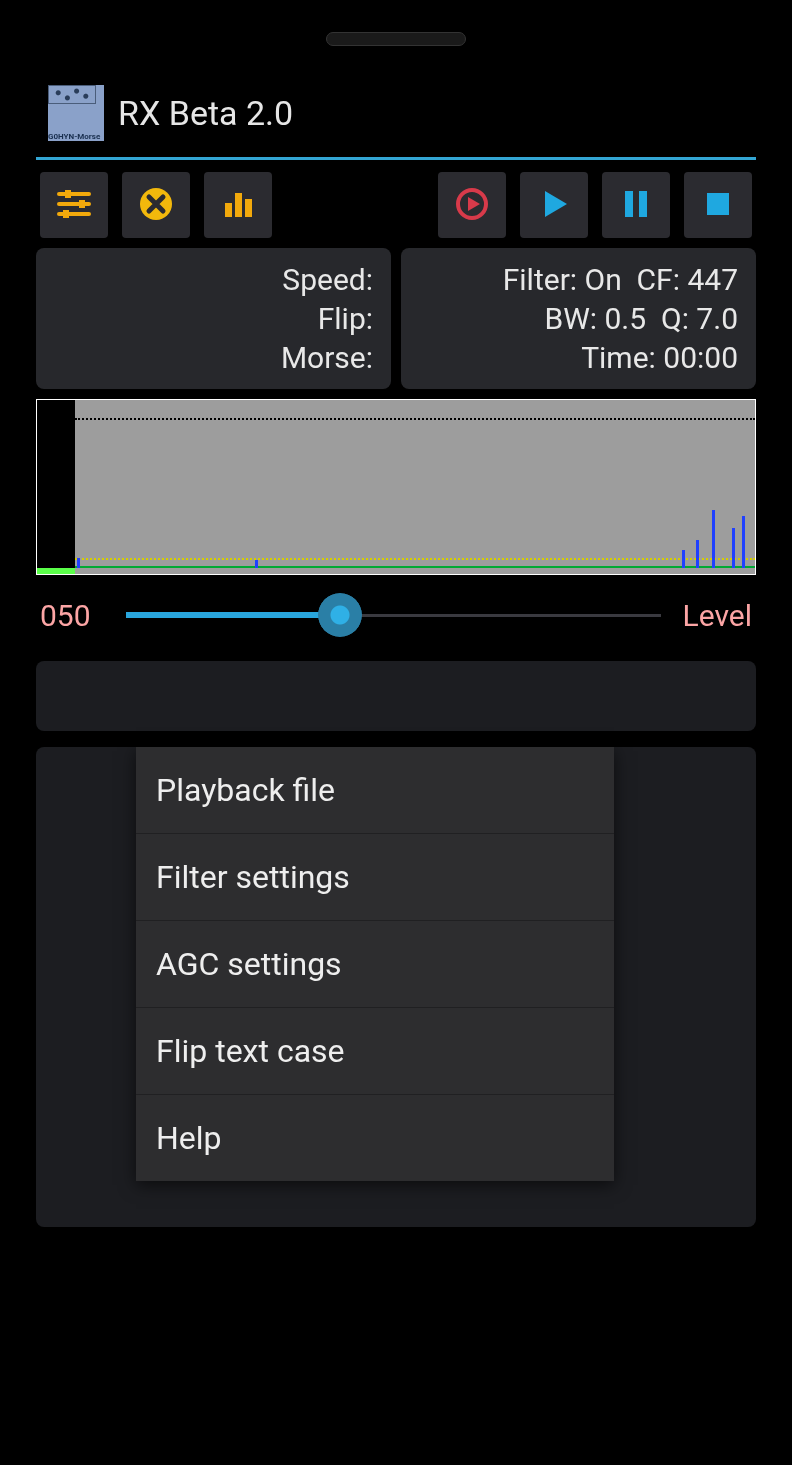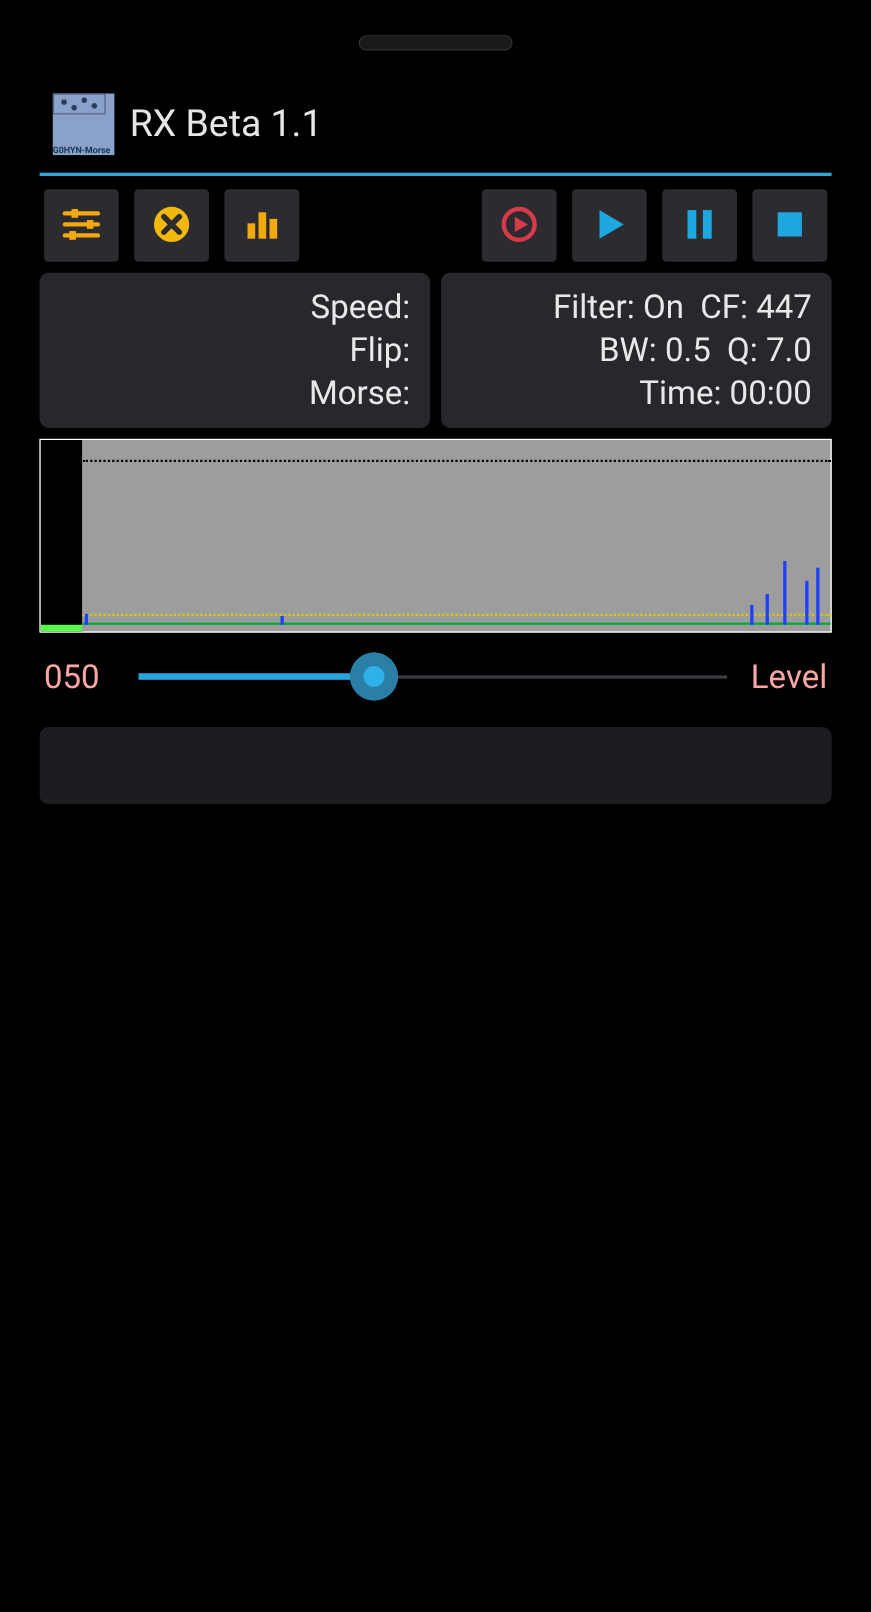--- a/index.html
+++ b/index.html
@@ -265,21 +265,21 @@
   <div class="speaker"></div>
 
   <div class="screen">
 
 
     <div class="app-bar">
       <div class="app-logo">
         <div class="scribble"></div>
         <div>G0HYN-Morse</div>
       </div>
-      <div class="app-title">RX Beta 1.1</div>
+      <div class="app-title">RX Beta 2.0</div>
     </div>
 
     <div class="toolbar">
       <button class="tool-btn">
         <span>
           <svg width="38" height="38" viewBox="0 0 38 38">
             <g stroke="#f2a90c" stroke-width="4" stroke-linecap="round">
               <line x1="4" y1="9" x2="34" y2="9"></line>
               <line x1="4" y1="19" x2="34" y2="19"></line>
               <line x1="4" y1="29" x2="34" y2="29"></line>
@@ -377,15 +377,24 @@
         <div class="slider-track-bg"></div>
         <div class="slider-track-fill" id="level-fill" style="width: 40%;"></div>
         <div class="slider-thumb" id="level-thumb" style="left: 40%;"></div>
       </div>
       <div class="slider-label">Level</div>
     </div>
 
 
     <div class="empty-bar"></div>
 
+    <div class="menu-backdrop">
+      <div class="menu-popup">
+        <div class="menu-item">Playback file</div>
+        <div class="menu-item">Filter settings</div>
+        <div class="menu-item">AGC settings</div>
+        <div class="menu-item">Flip text case</div>
+        <div class="menu-item">Help</div>
+      </div>
+    </div>
 
   </div>
 </div>
 
 </body></html>

